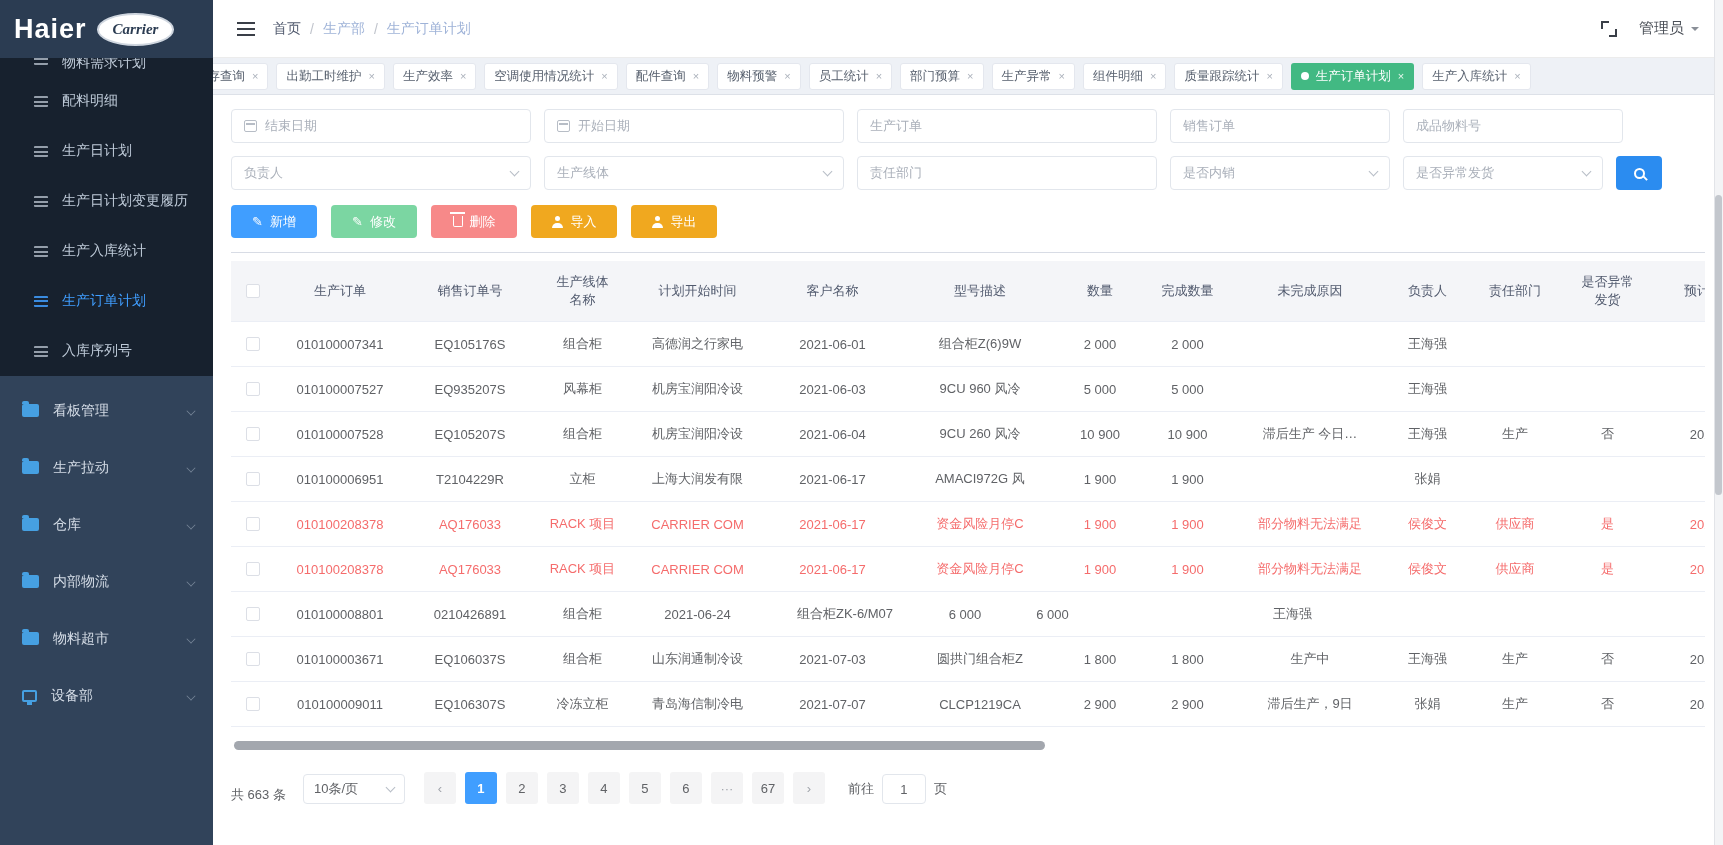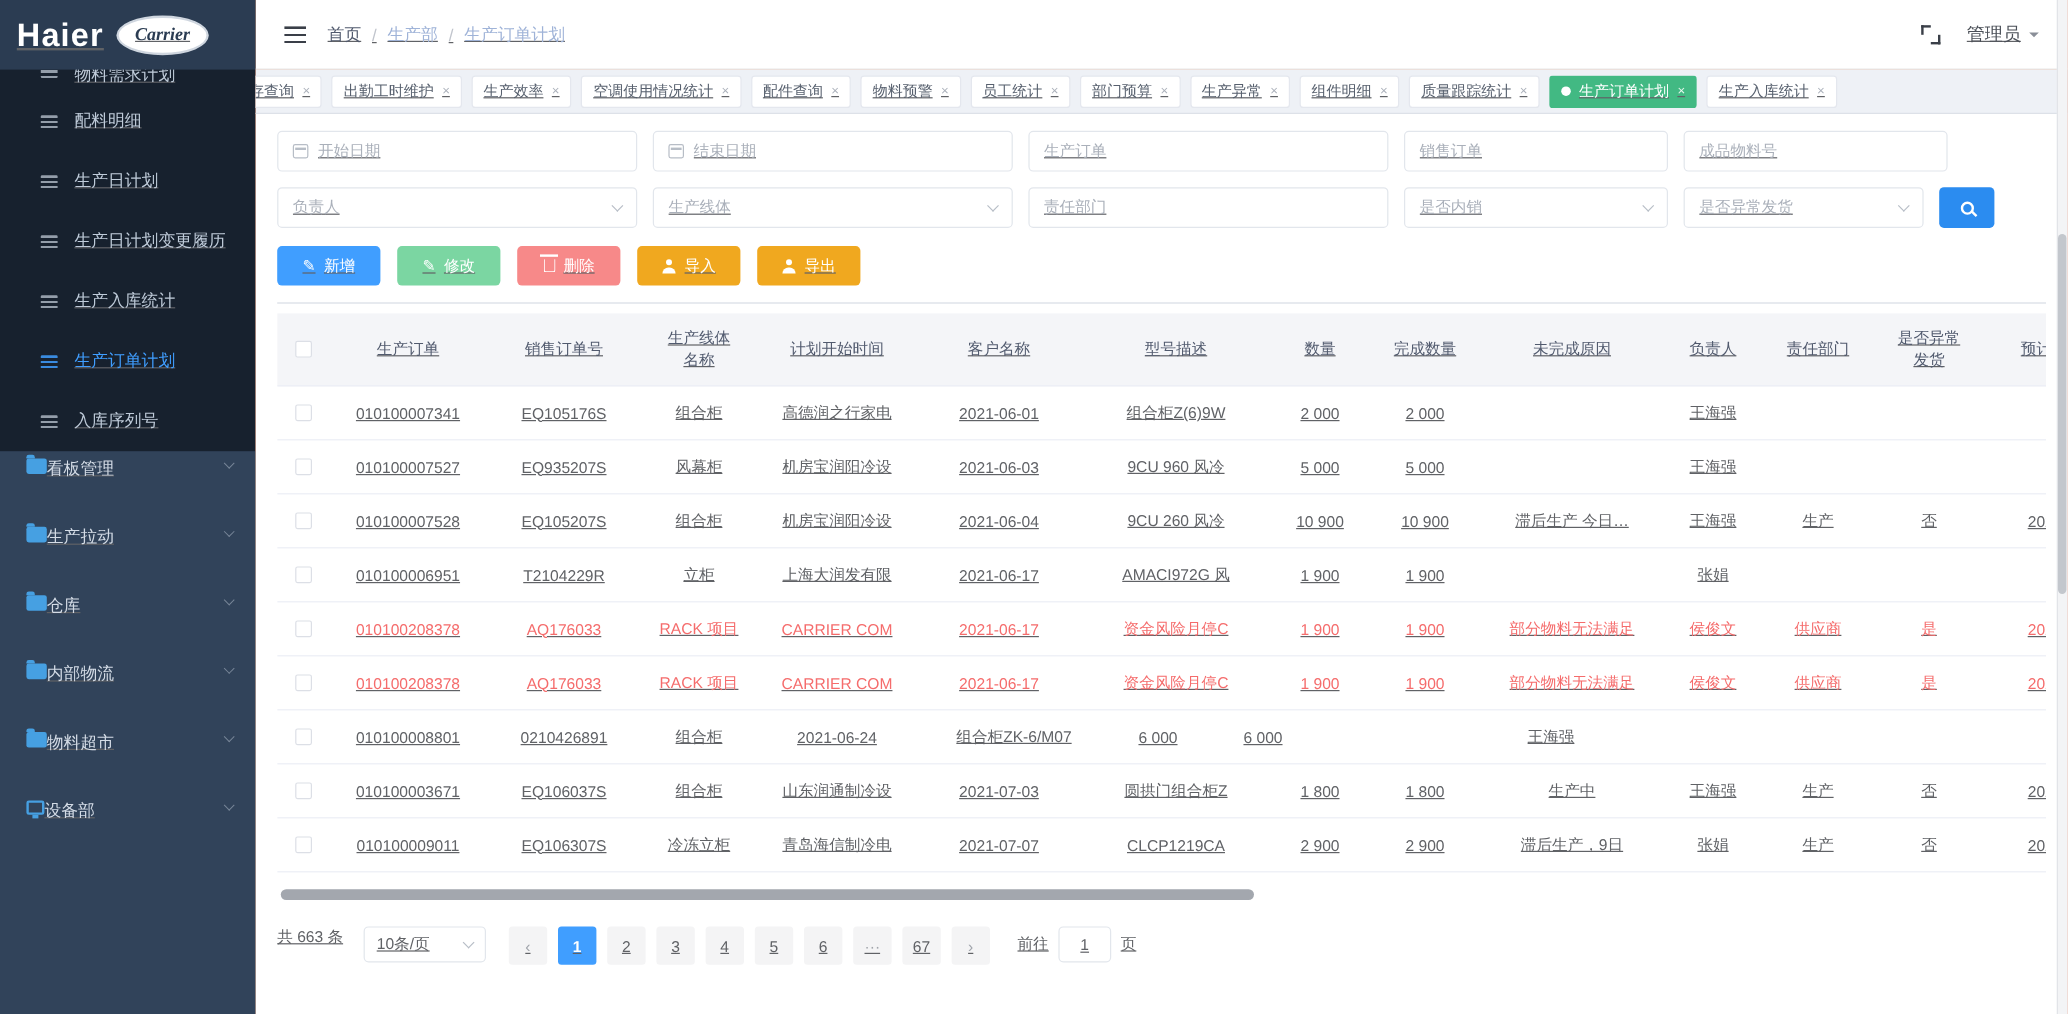--- a/index.html
+++ b/index.html
@@ -1,32 +1,32 @@
 <!DOCTYPE html>
 <html><head>
 <meta charset="utf-8">
 <style>
   * { margin:0; padding:0; box-sizing:border-box; }
   html,body { width:1723px; height:845px; overflow:hidden; }
   body { font-family:"Liberation Sans","DejaVu Sans",sans-serif; background:#f2f4f7; color:#606266; }
-  .app { position:relative; width:1723px; height:845px; background:#c2410c; display:flex;text-decoration:underline; }
+  .app { position:relative; width:1723px; height:845px; background:#000000; display:flex; }
 
   
   .sidebar { width:213px; height:845px; display:flex; flex-direction:column; background:#17212e; flex:0 0 213px; overflow:hidden; }
   .logo-bar { height:58px; background:#2b3c52; display:flex; align-items:center; padding:0 14px; gap:10px; z-index:3; position:relative; }
   .logo-haier { color:#fff; font-size:27px; font-weight:bold; letter-spacing:1px; }
   .logo-carrier { background:#fff; color:#2b3c52; font-style:italic; font-weight:bold; font-family:"Liberation Serif","DejaVu Serif",serif; font-size:15px; border-radius:50%; padding:6px 14px; border:2px solid #cfd6df; }
   .submenu { margin-top:-30px; padding-top:30px; }
   .side-item { height:50px; display:flex; align-items:center; gap:14px; padding-left:34px; color:#bfcbd9; font-size:14px; cursor:pointer; }
   .side-item.clipped { height:22px; overflow:hidden; align-items:flex-start; margin-top:-4px; }
   .side-item.active { color:#409eff; }
   .icon-list { width:14px; height:11px; flex:0 0 14px; background:repeating-linear-gradient(#aab4c0 0 2px, transparent 2px 4.5px); border-radius:1px; opacity:.85; }
   .side-item.active .icon-list { background:repeating-linear-gradient(#409eff 0 2px, transparent 2px 4.5px); }
   .groups { background:#31435a; flex:1; padding-top:6px; }
-  .group-item { height:57px; display:flex; align-items:flex-start; padding:0 18px 0 22px; color:#d4dce6; font-size:14px; cursor:pointer; }
+  .group-item { height:57px; display:flex; align-items:center; gap:14px; padding:0 18px 0 22px; color:#d4dce6; font-size:14px; cursor:pointer; }
   .icon-folder { width:17px; height:13px; flex:0 0 17px; background:#46a0e2; border-radius:2px; position:relative; }
   .icon-folder::before { content:""; position:absolute; top:-3px; left:0; width:7px; height:3px; background:#46a0e2; border-radius:2px 2px 0 0; }
   .icon-device { width:15px; height:12px; flex:0 0 15px; border:2px solid #46a0e2; border-radius:2px; position:relative; background:#31435a; }
   .icon-device::after { content:""; position:absolute; left:3px; bottom:-5px; width:5px; height:3px; background:#46a0e2; }
   .group-caret { margin-left:auto; width:8px; height:8px; border-right:1.5px solid #8a97a8; border-bottom:1.5px solid #8a97a8; transform:rotate(45deg) scale(.8); opacity:.8; }
 
   
   .main { flex:1; display:flex; flex-direction:column; min-width:0; position:relative; }
   .topbar { height:58px; background:#fff; display:flex; align-items:center; padding:0 24px; gap:18px; border-bottom:1px solid #ececec; }
   .icon-hamburger { width:18px; height:14px; background:repeating-linear-gradient(#3a3f48 0 2px, transparent 2px 6px); cursor:pointer; }
@@ -83,21 +83,21 @@
   .td { display:flex; align-items:center; justify-content:center; font-size:13px; color:#606266; padding:0 6px; white-space:pre-line; text-align:center; overflow:hidden; }
   .tr.head .td { color:#515a6e; min-height:60px; font-size:13px; }
   .tr.row .td { min-height:44px; white-space:nowrap; }
   .tr.row.red .td { color:#f56c6c; }
   .cbx { width:14px; height:14px; border:1px solid #dcdfe6; border-radius:2px; background:#fff; cursor:pointer; }
 
   .hscroll { margin-top:2px; height:9px; position:relative; }
   .hthumb { position:absolute; left:3px; top:0; width:55%; height:9px; background:#a3a7ae; border-radius:5px; cursor:pointer; }
 
   
-  .pager { display:flex; align-items:flex-start; gap:9px; margin-top:22px; font-size:13px; color:#606266; }
+  .pager { display:flex; align-items:flex-end; gap:9px; margin-top:22px; font-size:13px; color:#606266; }
   .pg-total { margin-right:8px; }
   .pg-size { width:102px; height:30px; border:1px solid #e2e6ec; border-radius:4px; display:flex; align-items:center; justify-content:space-between; padding:0 10px; color:#606266; cursor:pointer; margin-right:10px; }
   .pg-chip { min-width:32px; height:32px; border-radius:3px; background:#f4f4f5; color:#606266; display:flex; align-items:center; justify-content:center; font-size:13px; cursor:pointer; padding:0 6px; }
   .pg-chip.active { background:#409eff; color:#fff; font-weight:bold; }
   .pg-chip.arrow { color:#a0a4ab; }
   .pg-goto { display:flex; align-items:center; gap:8px; margin-left:14px; }
   .pg-input { width:44px; height:30px; border:1px solid #e2e6ec; border-radius:4px; text-align:center; font-size:13px; color:#606266; font-family:inherit; }
 
   
   .vscroll { position:absolute; right:0; top:0; width:9px; height:845px; background:#f3f4f6; border-left:1px solid #e2e4e8; z-index:5; }
@@ -251,25 +251,25 @@
           <span>生产入库统计</span>
           <span class="tab-close">×</span>
         </div>
       </div>
 
     <div class="content">
       <div class="filters">
         <div class="f-row">
             <div class="f-input" style="width: 300px;">
               <span class="icon-calendar"></span>
-              <span class="ph">开始日期</span>
+              <span class="ph">结束日期</span>
             </div>
             <div class="f-input" style="width: 300px;">
               <span class="icon-calendar"></span>
-              <span class="ph">结束日期</span>
+              <span class="ph">开始日期</span>
             </div>
             <div class="f-input" style="width: 300px;">
               <span class="ph">生产订单</span>
             </div>
             <div class="f-input" style="width: 220px;">
               <span class="ph">销售订单</span>
             </div>
             <div class="f-input" style="width: 220px;">
               <span class="ph">成品物料号</span>
             </div>

